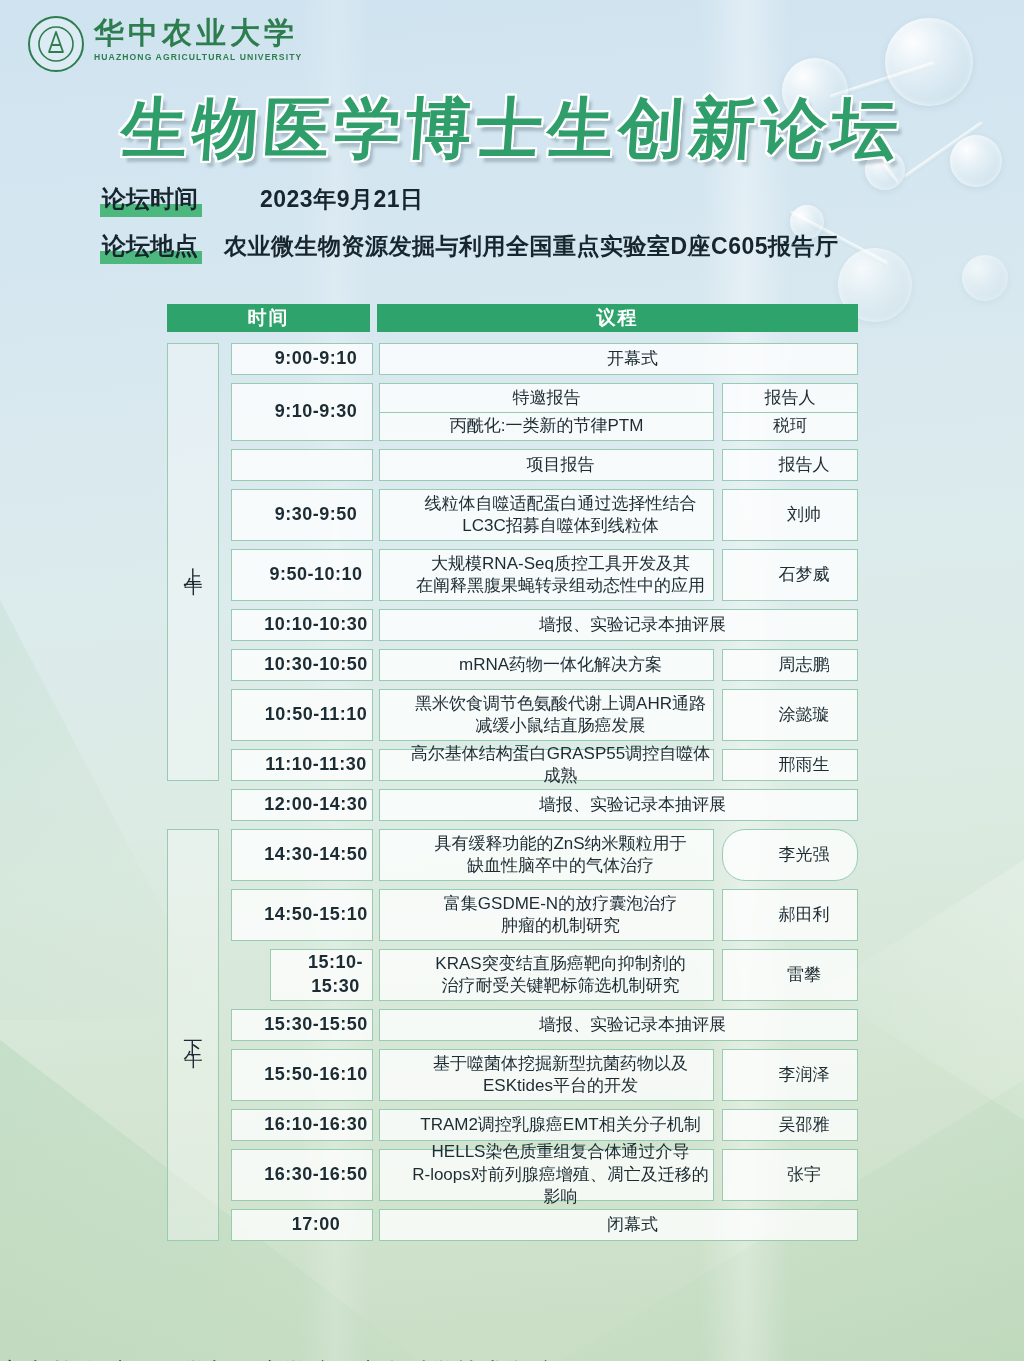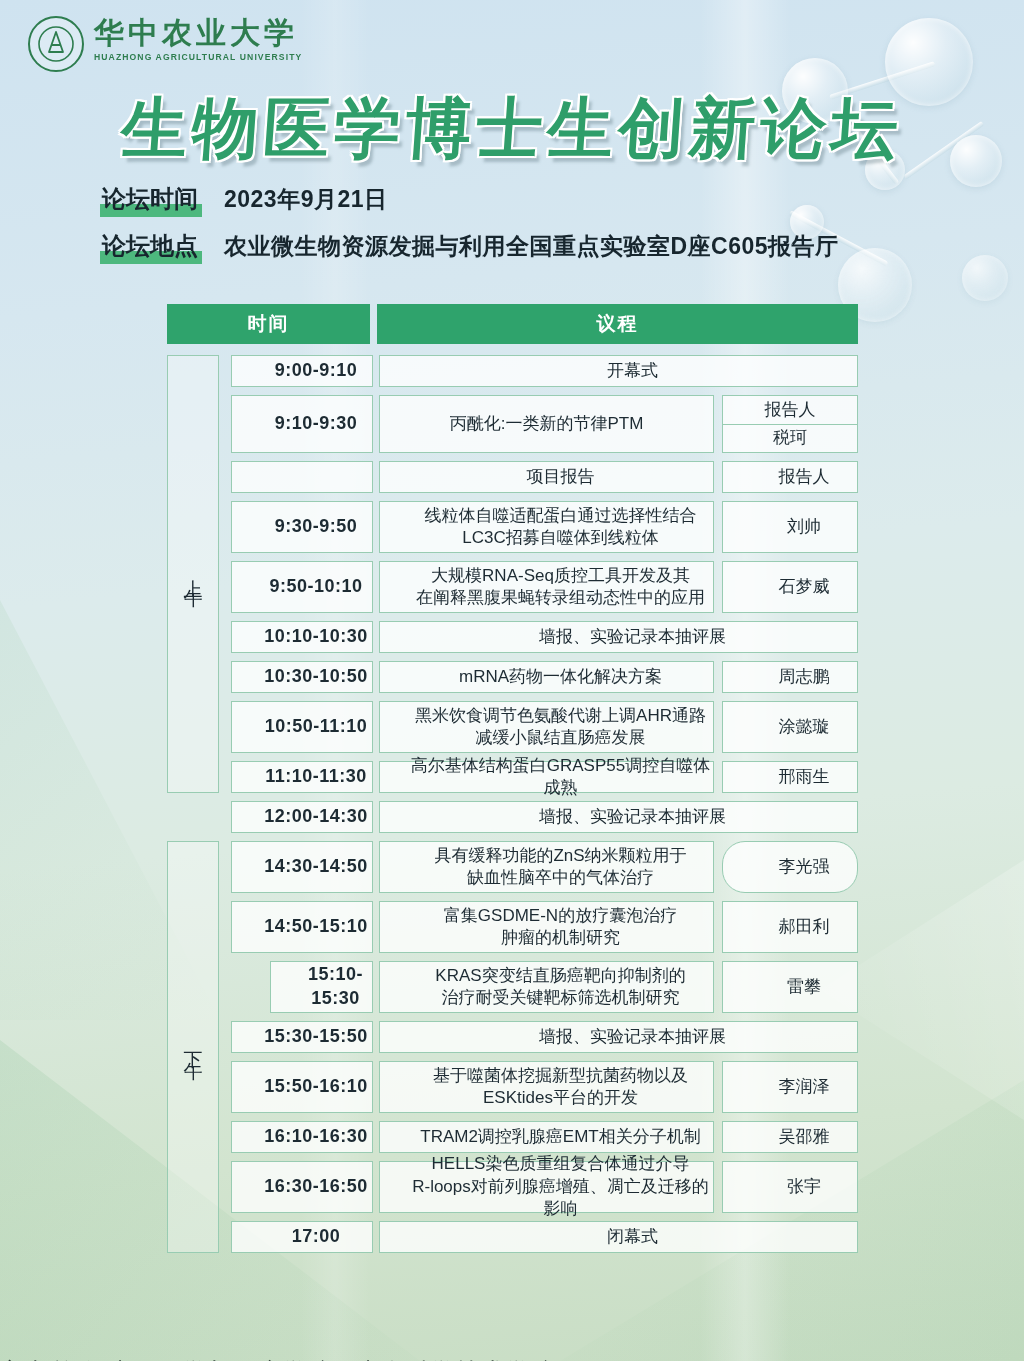--- a/index.html
+++ b/index.html
@@ -29,21 +29,21 @@
     font-size:66px;font-weight:900;letter-spacing:5px;color:#2f9e6a;transform:skewX(-4deg);
     text-shadow:-2px 0 #fff,2px 0 #fff,0 -2px #fff,0 2px #fff,-2px -2px #fff,2px 2px #fff,-2px 2px #fff,2px -2px #fff,5px 6px 3px rgba(100,125,135,0.4);}
   
   .meta-line{position:absolute;left:100px;display:flex;align-items:baseline;}
   .meta-label{font-size:24px;font-weight:800;color:#17262e;padding:0 4px 2px 2px;
     background:linear-gradient(180deg,rgba(0,0,0,0) 62%,#4db87e 62%);}
   .meta-value{font-size:23px;font-weight:700;color:#17262e;margin-left:22px;letter-spacing:0.5px;}
   
   #table-wrap{position:absolute;left:167px;top:304px;width:691px;}
   #col-headers{display:flex;}
-  .col-header{height:40px;background:#2fa36c;color:#ffffff;font-weight:700;font-size:19px;
+  .col-header{height:28px;background:#2fa36c;color:#ffffff;font-weight:700;font-size:19px;
     display:flex;align-items:center;justify-content:center;letter-spacing:2px;}
   #col-header-time{width:203px;}
   #col-header-agenda{width:481px;margin-left:7px;}
   #schedule-grid{margin-top:11px;display:grid;grid-template-columns:52px 12px 142px 6px 335px 8px 136px;gap:8px 0;}
   .cell{background:rgba(255,255,255,0.78);border:1px solid #98ccb2;color:#1d2b33;
     display:flex;align-items:center;justify-content:center;text-align:center;
     font-size:17px;line-height:1.32;white-space:pre-line;box-sizing:border-box;padding-left:28px;}
   .time-cell{grid-column:3;font-weight:700;font-size:18px;letter-spacing:0.5px;}
   .agenda-cell{grid-column:5;}
   .presenter-cell{grid-column:7;}
@@ -92,39 +92,39 @@
       </svg>
     </div>
     <div id="logo-text">
       <div id="uni-cn">华中农业大学</div>
       <div id="uni-en">HUAZHONG AGRICULTURAL UNIVERSITY</div>
     </div>
   </div>
 
   <div id="main-title">生物医学博士生创新论坛</div>
 
-  <div class="meta-line" style="top:183px;">
+  <div class="meta-line" style="top:183px;gap:36px;">
     <span class="meta-label">论坛时间</span>
     <span class="meta-value">2023年9月21日</span>
   </div>
   <div class="meta-line" style="top:230px;">
     <span class="meta-label">论坛地点</span>
     <span class="meta-value">农业微生物资源发掘与利用全国重点实验室D座C605报告厅</span>
   </div>
 
   <div id="table-wrap">
     <div id="col-headers">
       <div class="col-header" id="col-header-time">时间</div>
       <div class="col-header" id="col-header-agenda">议程</div>
     </div>
     <div id="schedule-grid" style="grid-template-rows: 32px 58px 32px 52px 52px 32px 32px 52px 32px 32px 52px 52px 52px 32px 52px 32px 52px 32px;">
         <div class="cell time-cell" style="grid-row: 1;">9:00-9:10</div>
         <div class="cell full-cell" style="grid-row: 1;">开幕式</div>
         <div class="cell time-cell" style="grid-row: 2;">9:10-9:30</div>
-        <div class="cell agenda-cell split-cell" style="grid-row: 2;"><div class="split-bottom">丙酰化:一类新的节律PTM</div></div>
+        <div class="cell agenda-cell split-cell" style="grid-row: 2;"><div class="split-top">特邀报告</div><div class="split-bottom">丙酰化:一类新的节律PTM</div></div>
         <div class="cell presenter-cell split-cell" style="grid-row: 2;"><div class="split-top">报告人</div><div class="split-bottom">税珂</div></div>
         <div class="cell time-cell" style="grid-row: 3;"></div>
         <div class="cell agenda-cell" style="grid-row: 3;">项目报告</div>
         <div class="cell presenter-cell" style="grid-row: 3;">报告人</div>
         <div class="cell time-cell" style="grid-row: 4;">9:30-9:50</div>
         <div class="cell agenda-cell" style="grid-row: 4;">线粒体自噬适配蛋白通过选择性结合
 LC3C招募自噬体到线粒体</div>
         <div class="cell presenter-cell" style="grid-row: 4; text-align: center;">刘帅</div>
         <div class="cell time-cell" style="grid-row: 5;">9:50-10:10</div>
         <div class="cell agenda-cell" style="grid-row: 5;">大规模RNA-Seq质控工具开发及其

